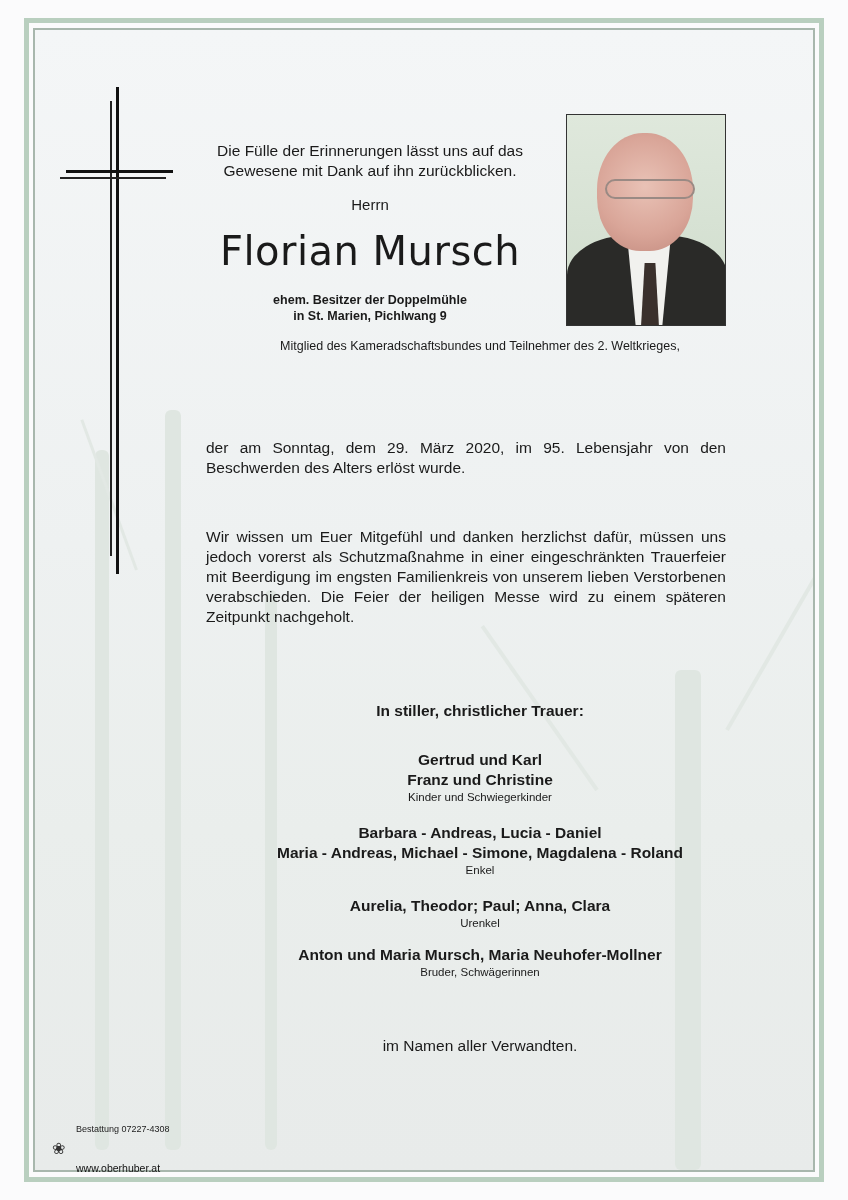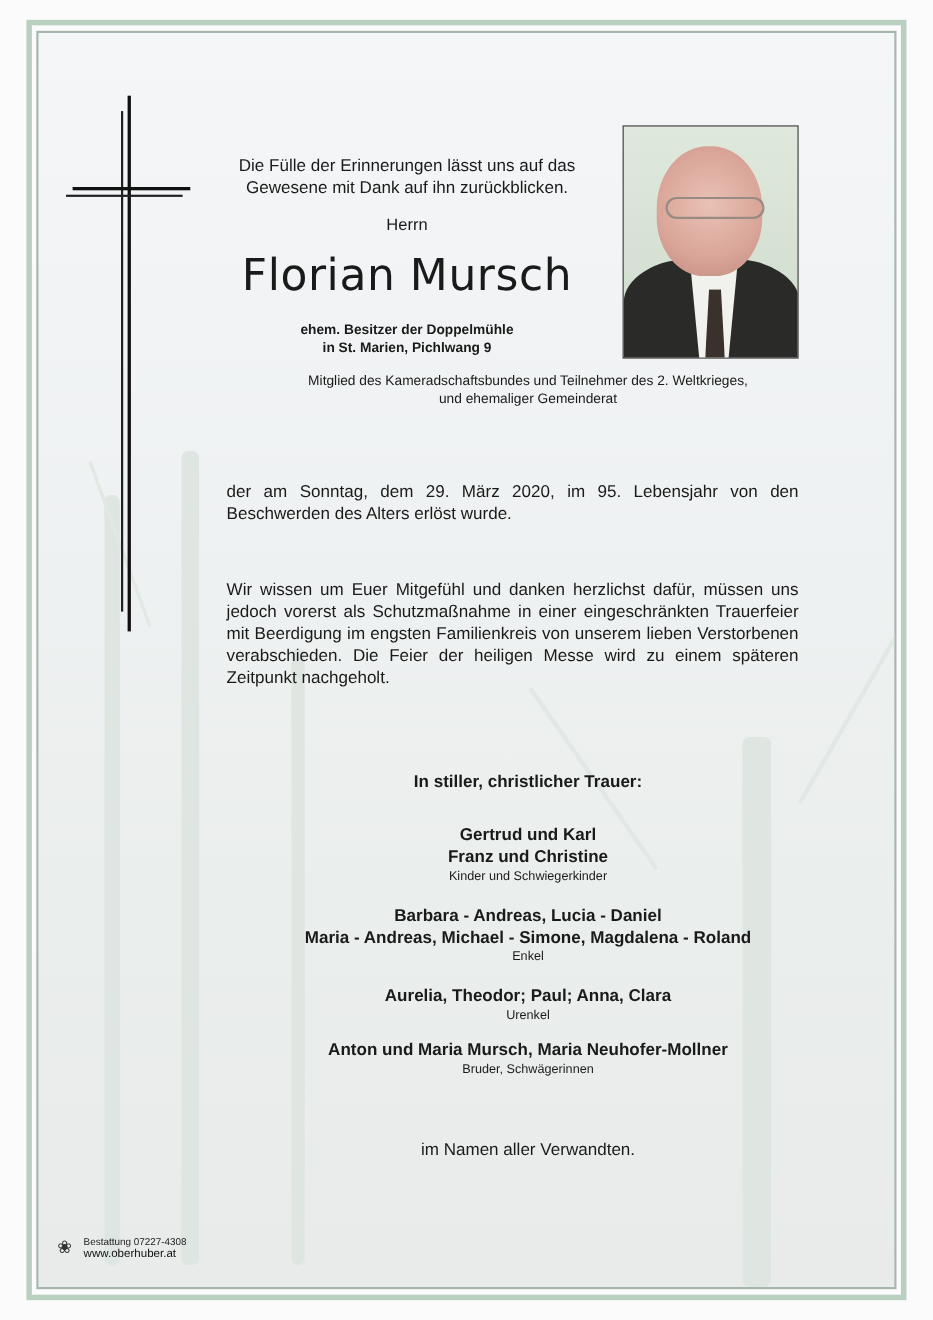--- a/index.html
+++ b/index.html
@@ -47,21 +47,21 @@
     .group { position: absolute; left: 230px; width: 500px; text-align: center; }
     .group .names { font-size: 15.5px; line-height: 20px; font-weight: bold; }
     .group .role { font-size: 11.5px; line-height: 15px; }
     .g1 { top: 750px; }
     .g2 { top: 823px; }
     .g3 { top: 896px; }
     .g4 { top: 945px; }
     .closing { position: absolute; left: 260px; width: 440px; top: 1037px; text-align: center; font-size: 15.5px; font-weight: normal; }
     .footer { position: absolute; left: 52px; top: 1124px; display: flex; align-items: center; gap: 4px; }
     .footer .logo { width: 20px; height: 20px; font-size: 16px; line-height: 20px; color: #333; }
-    .footer .lines { display: flex; flex-direction: column; line-height: 11px; }
+    .footer .lines { display: flex; flex-direction: column; line-height: 11px; gap: 28px; }
     .footer .l1 { font-size: 9px; color: #222; }
     .footer .l2 { font-size: 10.5px; color: #111; }
   </style>
 </head>
 <body>
 
 <div class="outer-frame"></div>
 <div class="inner-frame">
   <div class="tree" style="left:60px;top:420px;width:14px;height:700px;"></div>
   <div class="tree" style="left:130px;top:380px;width:16px;height:740px;"></div>
@@ -93,21 +93,20 @@
 <div class="photo">
   <div class="jacket"></div>
   <div class="shirt"></div>
   <div class="tie"></div>
   <div class="head"></div>
   <div class="glasses"></div>
 </div>
 
 <div class="memberships">
   <div>Mitglied des Kameradschaftsbundes und Teilnehmer des 2. Weltkrieges,</div>
-  <div>und ehemaliger Gemeinderat</div>
 </div>
 
 <div class="paragraph p1">der am Sonntag, dem 29. März 2020, im 95. Lebensjahr von den Beschwerden des Alters erlöst wurde.</div>
 <div class="paragraph p2">Wir wissen um Euer Mitgefühl und danken herzlichst dafür, müssen uns jedoch vorerst als Schutzmaßnahme in einer eingeschränkten Trauerfeier mit Beerdigung im engsten Familienkreis von unserem lieben Verstorbenen verabschieden. Die Feier der heiligen Messe wird zu einem späteren Zeitpunkt nachgeholt.</div>
 
 <div class="mourning mourning-title">In stiller, christlicher Trauer:</div>
 
 <div class="group g1">
   <div class="names">Gertrud und Karl</div>
   <div class="names">Franz und Christine</div>

